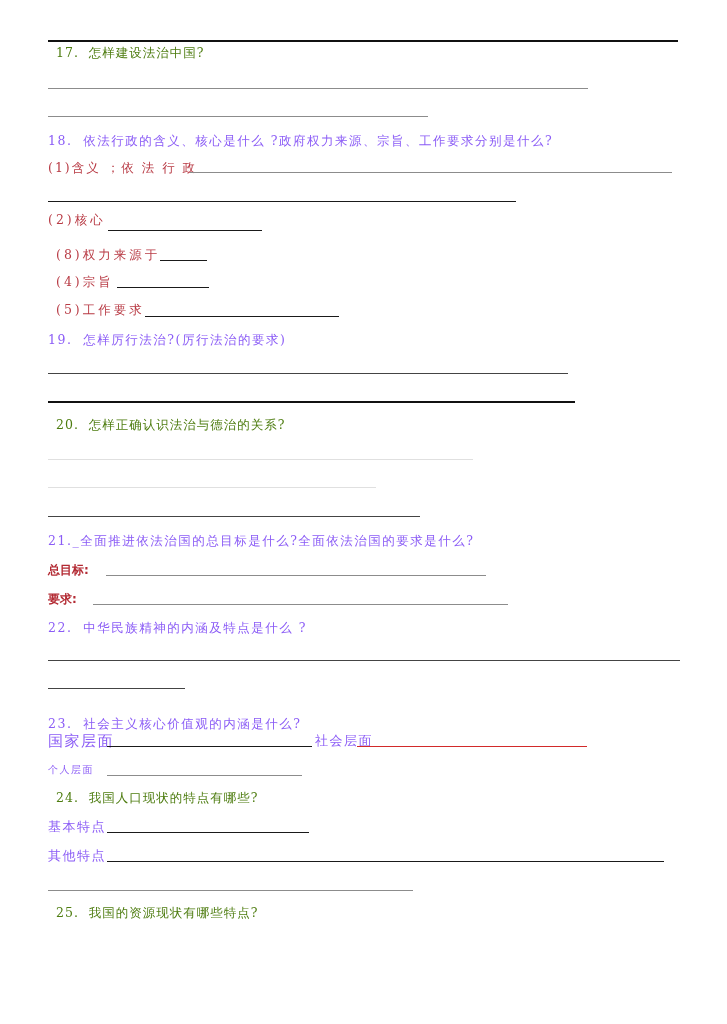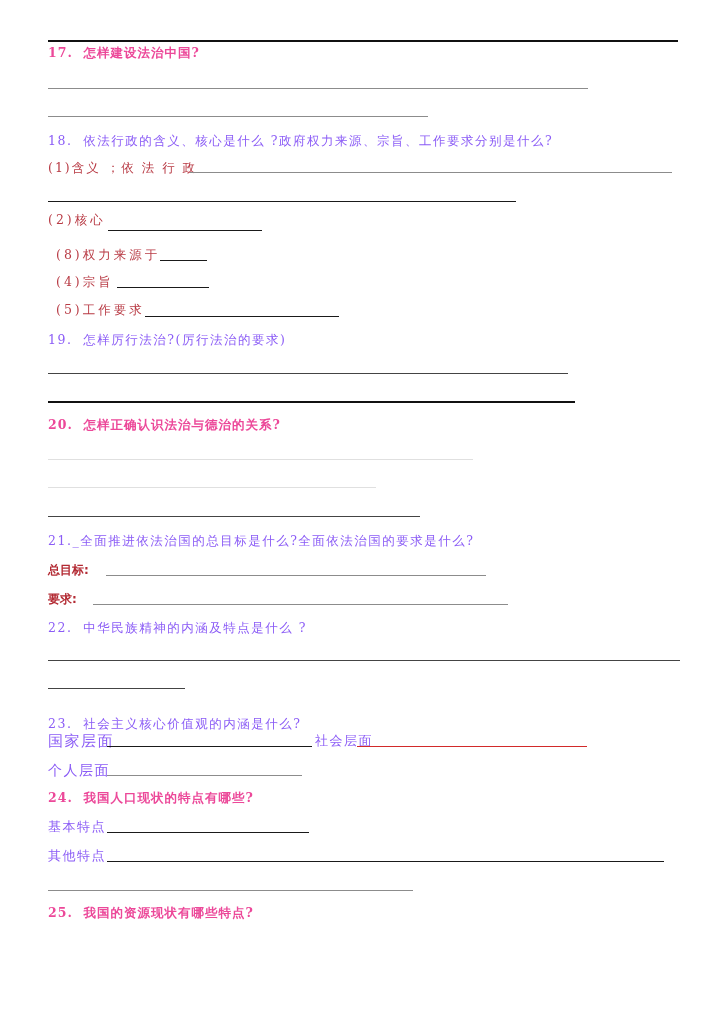--- a/index.html
+++ b/index.html
@@ -1,19 +1,19 @@
 <!DOCTYPE html>
 <html><head>
   <meta charset="utf-8">
   <style>
     html, body { margin: 0; padding: 0; background: #ffffff; }
     body { width: 727px; height: 1024px; position: relative; overflow: hidden;
            font-family: "DejaVu Serif", "Liberation Serif", serif; }
     .txt { position: absolute; white-space: nowrap; font-size: 12.5px; line-height: 16px; }
-    .red-bold { color: #ec4899; font-weight: bold; letter-spacing: 1px; }
+    .red-bold { color: #4d7c0f; font-weight: normal; letter-spacing: 1px; margin-left: 8px; }
     .red { color: #8b5cf6; letter-spacing: 1.5px; }
     .red-wide { color: #b83a44; letter-spacing: 3px; }
     .brown-bold { color: #b32a33; font-weight: bold; font-family: "DejaVu Sans", "Liberation Sans", sans-serif; font-size: 12px; }
     .line { position: absolute; height: 0; }
     .ln-black { border-top: 1.3px solid #1a1a1a; }
     .ln-gray { border-top: 1.5px solid #8c8c8c; }
     .ln-dark { border-top: 1.5px solid #444444; }
     .ln-light { border-top: 1px solid #e0e0e0; }
     .ln-thick { border-top: 2px solid #111111; }
     .ln-red { border-top: 1px solid #d22a2a; }
@@ -75,21 +75,21 @@
 <div class="line ln-dark" style="left:48px; top:660px; width:632px;"></div>
 <div class="line ln-dark" style="left:48px; top:688px; width:137px;"></div>
 
 <div class="txt red" style="left:48px; top:704px;margin-top:12px;">
   <span>23.</span>&nbsp;&nbsp;<span>社会主义核心价值观的内涵是什么?</span>
 </div>
 <div class="txt red" style="left:48px; top:733px; font-size:15px;">国家层面</div>
 <div class="line ln-black" style="left:107px; top:746px; width:205px;"></div>
 <div class="txt red" style="left:315px; top:733px; font-size:13px;">社会层面</div>
 <div class="line ln-red" style="left:357px; top:746px; width:230px;"></div>
-<div class="txt red" style="left:48px; top:762px; font-size:14px;">个人层面</div>
+<div class="txt red" style="left:48px; top:762px; font-size:10px;">个人层面</div>
 <div class="line ln-gray" style="left:107px; top:775px; width:195px;"></div>
 
 <div class="txt red-bold" style="left:48px; top:790px;">
   <span>24.</span>&nbsp;&nbsp;<span>我国人口现状的特点有哪些?</span>
 </div>
 <div class="txt red" style="left:48px; top:819px; font-size:13px;">基本特点</div>
 <div class="line ln-black" style="left:107px; top:832px; width:202px;"></div>
 <div class="txt red" style="left:48px; top:848px; font-size:13px;">其他特点</div>
 <div class="line ln-black" style="left:107px; top:861px; width:557px;"></div>
 <div class="line ln-gray" style="left:48px; top:890px; width:365px;"></div>

